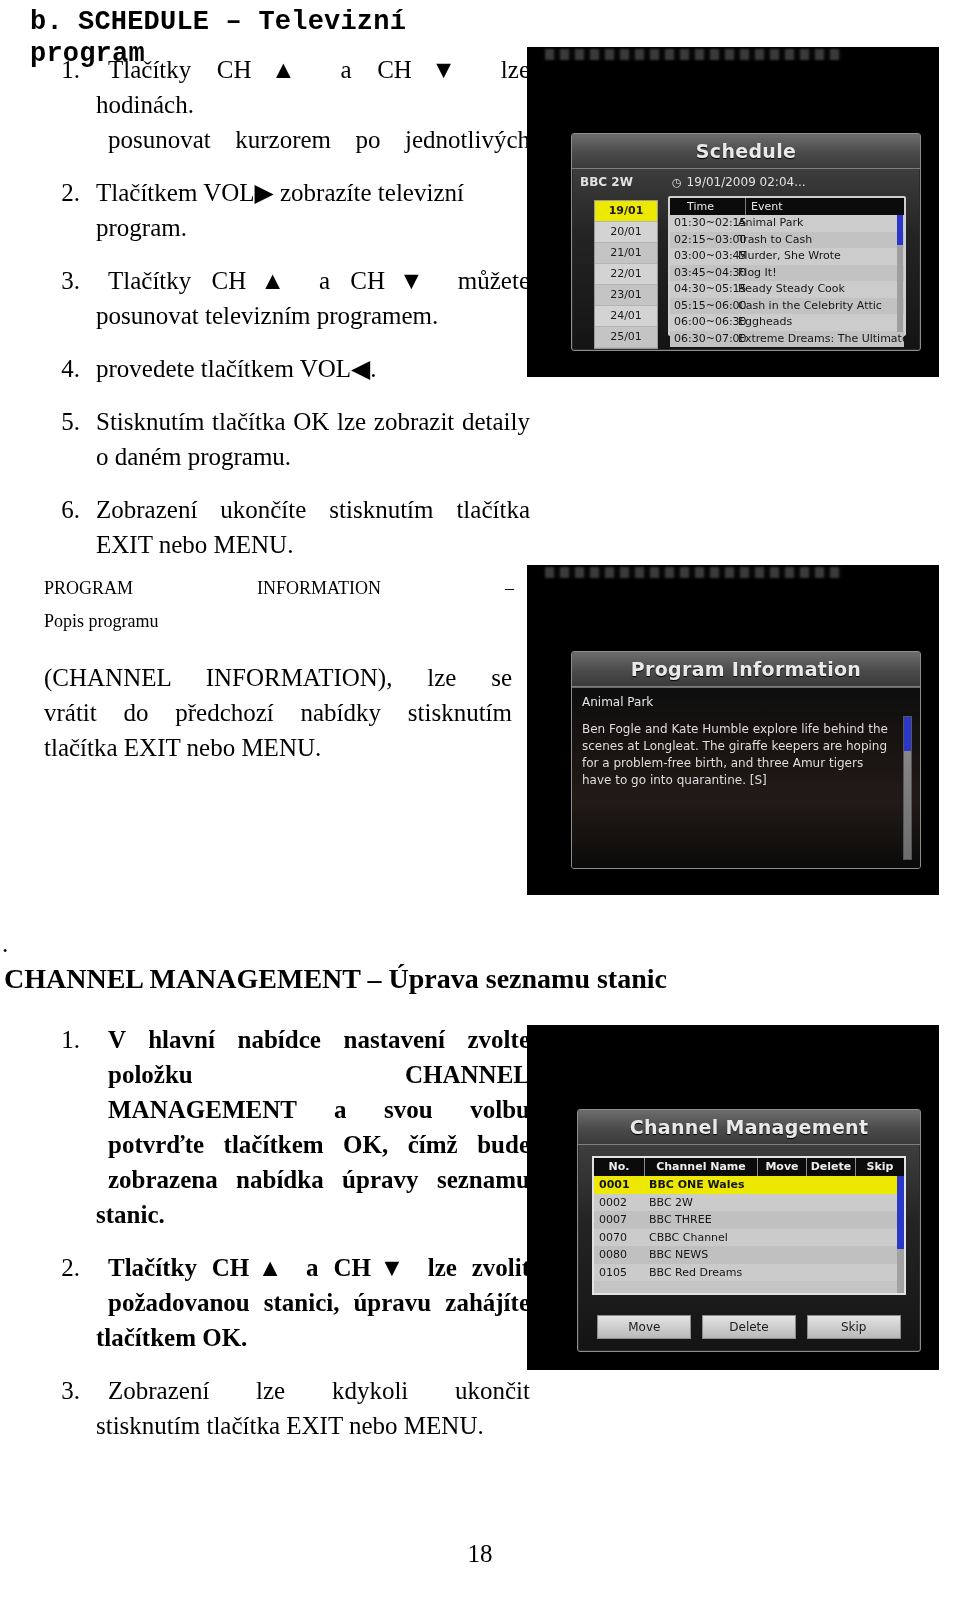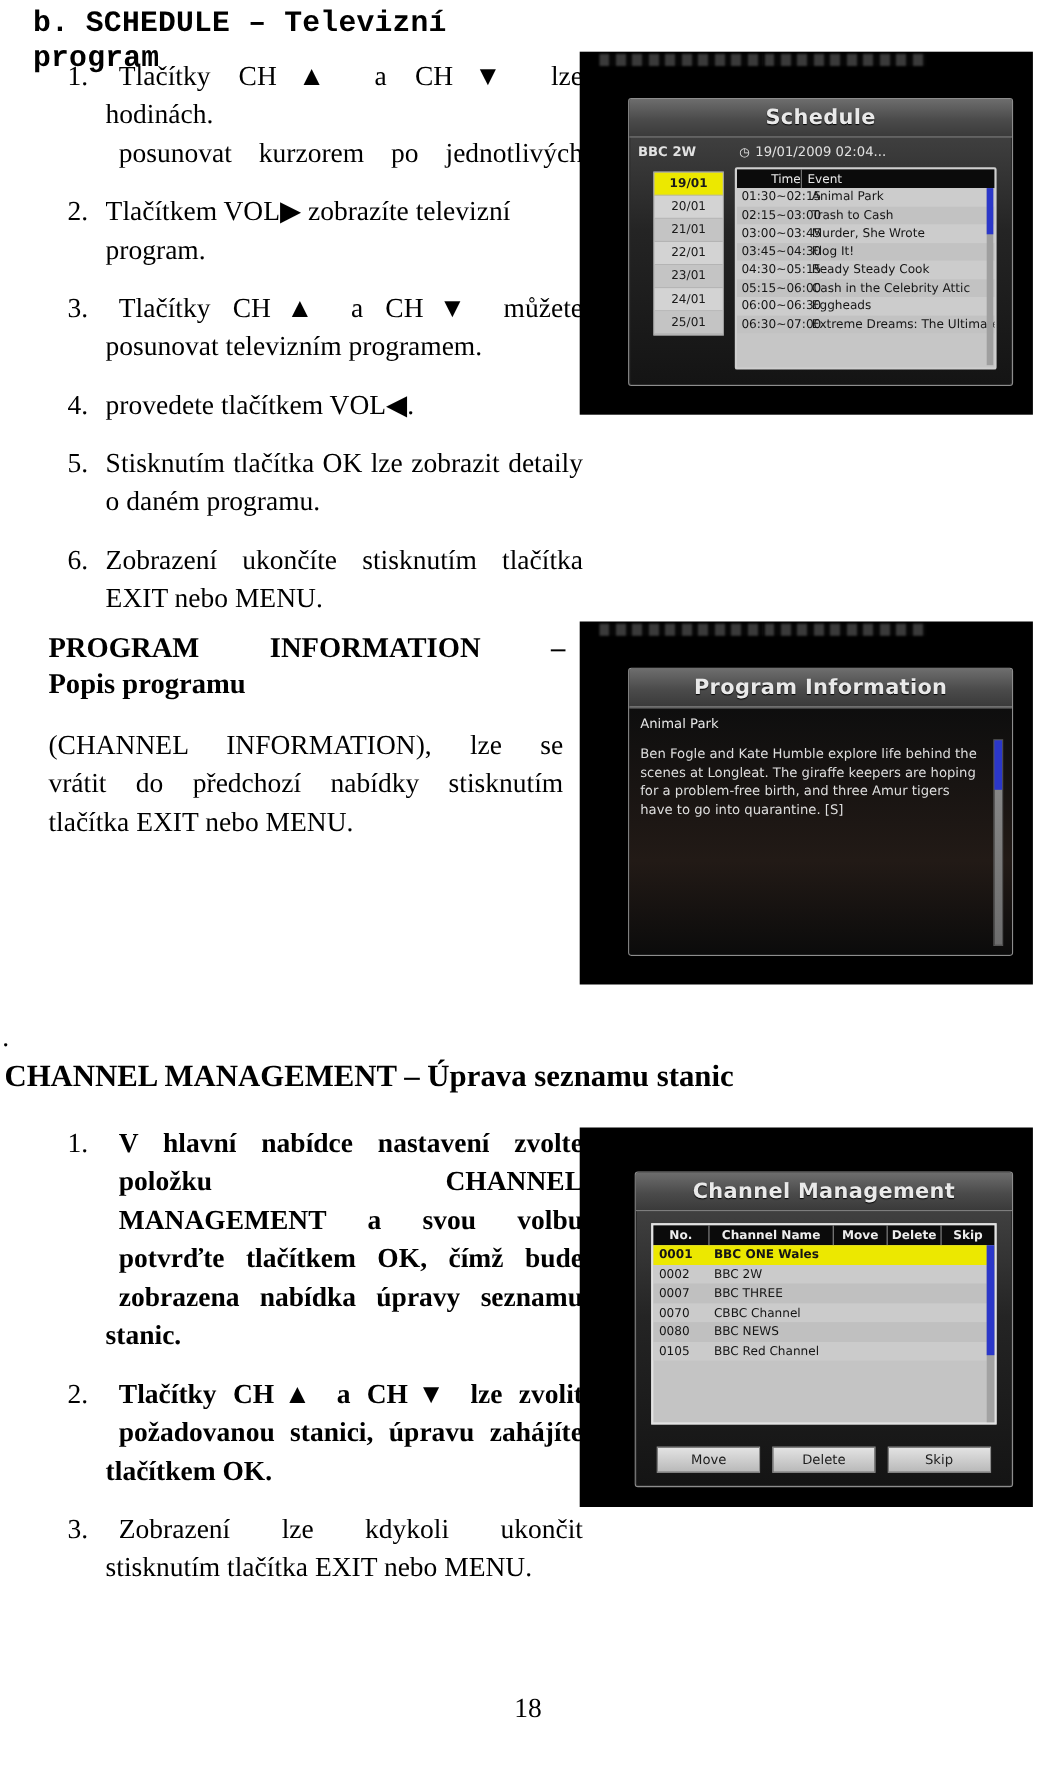--- a/index.html
+++ b/index.html
@@ -62,22 +62,22 @@
     text-align: justify;
     text-align-last: justify;
     margin-left: 12px;
   }
 
   
   .heading-c {
     position: absolute;
     left: 44px; top: 572px;
     width: 470px;
-    font-weight: bold;
-    font-size: 26px;
+    font-weight: normal;
+    font-size: 18px;
     line-height: 33px;
   }
   .heading-c .row1 {
     display: flex;
     justify-content: space-between;
     white-space: nowrap;
   }
   .para-c {
     position: absolute;
     left: 44px; top: 660px;
@@ -133,20 +133,21 @@
     opacity: .55;
     filter: blur(1px);
   }
   .osd {
     position: absolute;
     border: 1px solid #8d8d8d;
     border-radius: 3px;
     background: linear-gradient(#4a4a4a,#242424 46%, #141414);
     box-shadow: 0 0 0 1px #2a2a2a inset;
     overflow: hidden;
+    margin-top: 44px;
   }
   .osd-title {
     height: 34px;
     line-height: 34px;
     text-align: center;
     font-family: "DejaVu Sans", "Liberation Sans", sans-serif;
     font-size: 19px;
     font-weight: bold;
     color: #e9e9e9;
     background: linear-gradient(#6d6d6d,#4b4b4b 55%, #3a3a3a);
@@ -196,21 +197,21 @@
     font-family: "DejaVu Sans", "Liberation Sans", sans-serif;
   }
   .evthead {
     display: flex;
     background: #0b0b0b;
     color: #e8e8e8;
     font-size: 11px;
     height: 17px;
     line-height: 17px;
   }
-  .evthead .c1 { width: 58px; padding-left: 0; border-right: 1px solid #7d7d7d; text-align: right; }
+  .evthead .c1 { width: 58px; padding-left: 17px; border-right: 1px solid #7d7d7d; }
   .evthead .c2 { padding-left: 5px; }
   .evtrow {
     font-size: 11px;
     color: #161616;
     height: 16.5px;
     line-height: 16.5px;
     padding-left: 4px;
     white-space: nowrap;
     overflow: hidden;
     background: #c2c2c2;
@@ -541,21 +542,21 @@
         <div class="cm-row">
           <span class="r-no">0070</span>
           <span class="r-name">CBBC Channel</span>
         </div>
         <div class="cm-row">
           <span class="r-no">0080</span>
           <span class="r-name">BBC NEWS</span>
         </div>
         <div class="cm-row">
           <span class="r-no">0105</span>
-          <span class="r-name">BBC Red Channel</span>
+          <span class="r-name">BBC Red Dreams</span>
         </div>
         <div class="cm-scroll">
           <div class="thumb"></div>
         </div>
       </div>
 
       <div class="cm-buttons">
         <div class="btn">Move</div>
         <div class="btn">Delete</div>
         <div class="btn">Skip</div>

